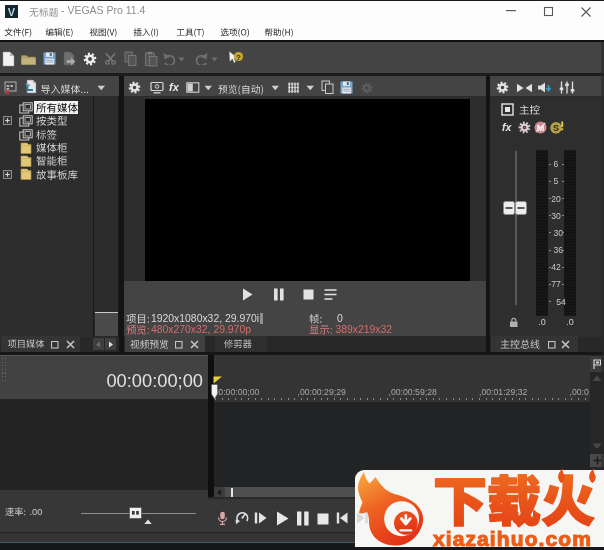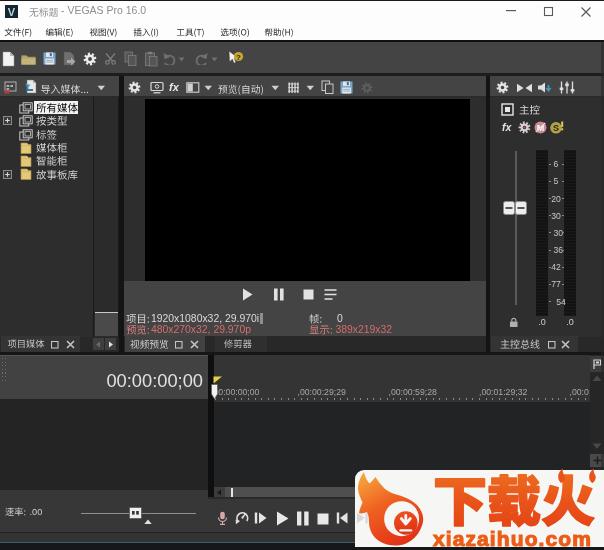--- a/index.html
+++ b/index.html
@@ -2,21 +2,21 @@
 <html><head><meta charset="utf-8"><style>html,body{margin:0;padding:0}*{box-sizing:border-box}</style></head><body style="width:604px;height:550px;position:relative;overflow:hidden;background:#2e2e2e;font-family:'Liberation Sans',sans-serif">
 <div style="position:absolute;left:0px;top:0px;width:604px;height:22px;background:#fdfdfd"></div>
 <div style="position:absolute;left:0px;top:0px;width:604px;height:1px;background:#1a1a1a"></div>
 <svg style="position:absolute;left:5px;top:5px" width="13" height="13" viewBox="0 0 13 13">
     <rect x="0" y="0" width="13" height="13" fill="#15262e"></rect>
     <text x="6.5" y="10.5" font-family="Liberation Sans" font-size="11" font-weight="bold" fill="#b8d6e4" text-anchor="middle">V</text>
   </svg>
 <svg style="position:absolute;left:28.5px;top:4.6px;overflow:visible" width="31" height="14" viewBox="0 -10.8 31 13.7">
     <path d="M1.1 -7.6V-6.9H4.4C4.3 -6.2 4.3 -5.4 4.2 -4.7H0.5V-4.0H4.1C3.7 -2.3 2.7 -0.7 0.4 0.2C0.6 0.3 0.8 0.6 0.9 0.8C3.4 -0.2 4.4 -2.0 4.8 -4.0H5.0V-0.6C5.0 0.3 5.3 0.6 6.3 0.6C6.5 0.6 7.9 0.6 8.1 0.6C9.1 0.6 9.3 0.1 9.4 -1.4C9.2 -1.5 8.9 -1.6 8.7 -1.7C8.6 -0.4 8.6 -0.2 8.1 -0.2C7.8 -0.2 6.6 -0.2 6.4 -0.2C5.9 -0.2 5.8 -0.2 5.8 -0.6V-4.0H9.3V-4.7H4.9C5.0 -5.4 5.1 -6.1 5.1 -6.9H8.8V-7.6Z M14.4 -7.5V-6.8H18.6V-7.5ZM17.4 -3.2C17.9 -2.2 18.4 -0.9 18.5 -0.2L19.2 -0.4C19.0 -1.2 18.5 -2.4 18.1 -3.4ZM14.6 -3.4C14.4 -2.3 13.9 -1.3 13.4 -0.6C13.5 -0.5 13.8 -0.3 14.0 -0.2C14.5 -0.9 15.0 -2.1 15.3 -3.2ZM13.9 -5.1V-4.4H16.0V-0.2C16.0 -0.0 16.0 -0.0 15.8 0.0C15.7 0.0 15.3 0.0 14.7 -0.0C14.8 0.2 15.0 0.5 15.0 0.7C15.7 0.7 16.1 0.7 16.4 0.6C16.7 0.5 16.8 0.3 16.8 -0.2V-4.4H19.2V-5.1ZM11.8 -8.2V-6.2H10.3V-5.5H11.6C11.3 -4.3 10.7 -2.8 10.0 -2.1C10.2 -1.9 10.4 -1.6 10.4 -1.4C10.9 -2.0 11.4 -3.1 11.8 -4.1V0.8H12.5V-4.4C12.8 -3.9 13.2 -3.3 13.4 -2.9L13.8 -3.5C13.6 -3.8 12.8 -4.9 12.5 -5.2V-5.5H13.8V-6.2H12.5V-8.2Z M21.3 -6.0H23.3V-5.3H21.3ZM21.3 -7.3H23.3V-6.5H21.3ZM20.7 -7.8V-4.7H24.0V-7.8ZM26.4 -5.2C26.3 -2.7 26.1 -1.4 24.1 -0.8C24.2 -0.6 24.4 -0.4 24.4 -0.3C26.7 -1.0 27.0 -2.4 27.0 -5.2ZM26.8 -1.8C27.4 -1.4 28.1 -0.7 28.5 -0.3L28.9 -0.8C28.6 -1.2 27.8 -1.8 27.2 -2.2ZM20.8 -3.0C20.8 -1.5 20.6 -0.4 19.9 0.4C20.1 0.5 20.4 0.7 20.5 0.8C20.8 0.3 21.1 -0.3 21.2 -1.0C22.1 0.3 23.5 0.6 25.6 0.6H28.8C28.8 0.4 28.9 0.1 29.0 -0.1C28.5 -0.0 26.1 -0.0 25.6 -0.0C24.5 -0.0 23.5 -0.1 22.7 -0.4V-1.8H24.3V-2.4H22.7V-3.4H24.5V-4.0H20.1V-3.4H22.1V-0.8C21.8 -1.0 21.5 -1.3 21.3 -1.7C21.4 -2.1 21.4 -2.5 21.4 -2.9ZM24.9 -6.2V-2.1H25.5V-5.7H27.8V-2.1H28.5V-6.2H26.6C26.8 -6.5 26.9 -6.9 27.0 -7.2H29.0V-7.8H24.5V-7.2H26.3C26.2 -6.9 26.1 -6.5 26.0 -6.2Z" fill="#8e8e8e"></path>
   </svg>
-<div style="position:absolute;left:61px;top:5px;font-family:&quot;Liberation Sans&quot;, sans-serif;font-size:10.5px;line-height:10.5px;color:#8e8e8e;font-weight:normal;white-space:pre;">- VEGAS Pro 16.0</div>
+<div style="position:absolute;left:61px;top:5px;font-family:&quot;Liberation Sans&quot;, sans-serif;font-size:10.5px;line-height:10.5px;color:#8e8e8e;font-weight:normal;white-space:pre;">- VEGAS Pro 11.4</div>
 <svg style="position:absolute;left:502px;top:10px" width="18" height="2" viewBox="0 0 18 2">
     <rect x="4" y="0" width="10" height="1.2" fill="#5a5a5a"></rect>
   </svg>
 <svg style="position:absolute;left:541px;top:6px" width="15" height="11" viewBox="0 0 15 11">
     <rect x="3.5" y="1.5" width="8" height="8" fill="none" stroke="#5a5a5a" stroke-width="1.1"></rect>
   </svg>
 <svg style="position:absolute;left:579px;top:5px" width="14" height="13" viewBox="0 0 14 13">
     <path d="M2.5,2.5 L11.5,11.5 M11.5,2.5 L2.5,11.5" stroke="#5a5a5a" stroke-width="1.2"></path>
   </svg>
 <div style="position:absolute;left:0px;top:22px;width:604px;height:18px;background:#fdfdfd"></div>

